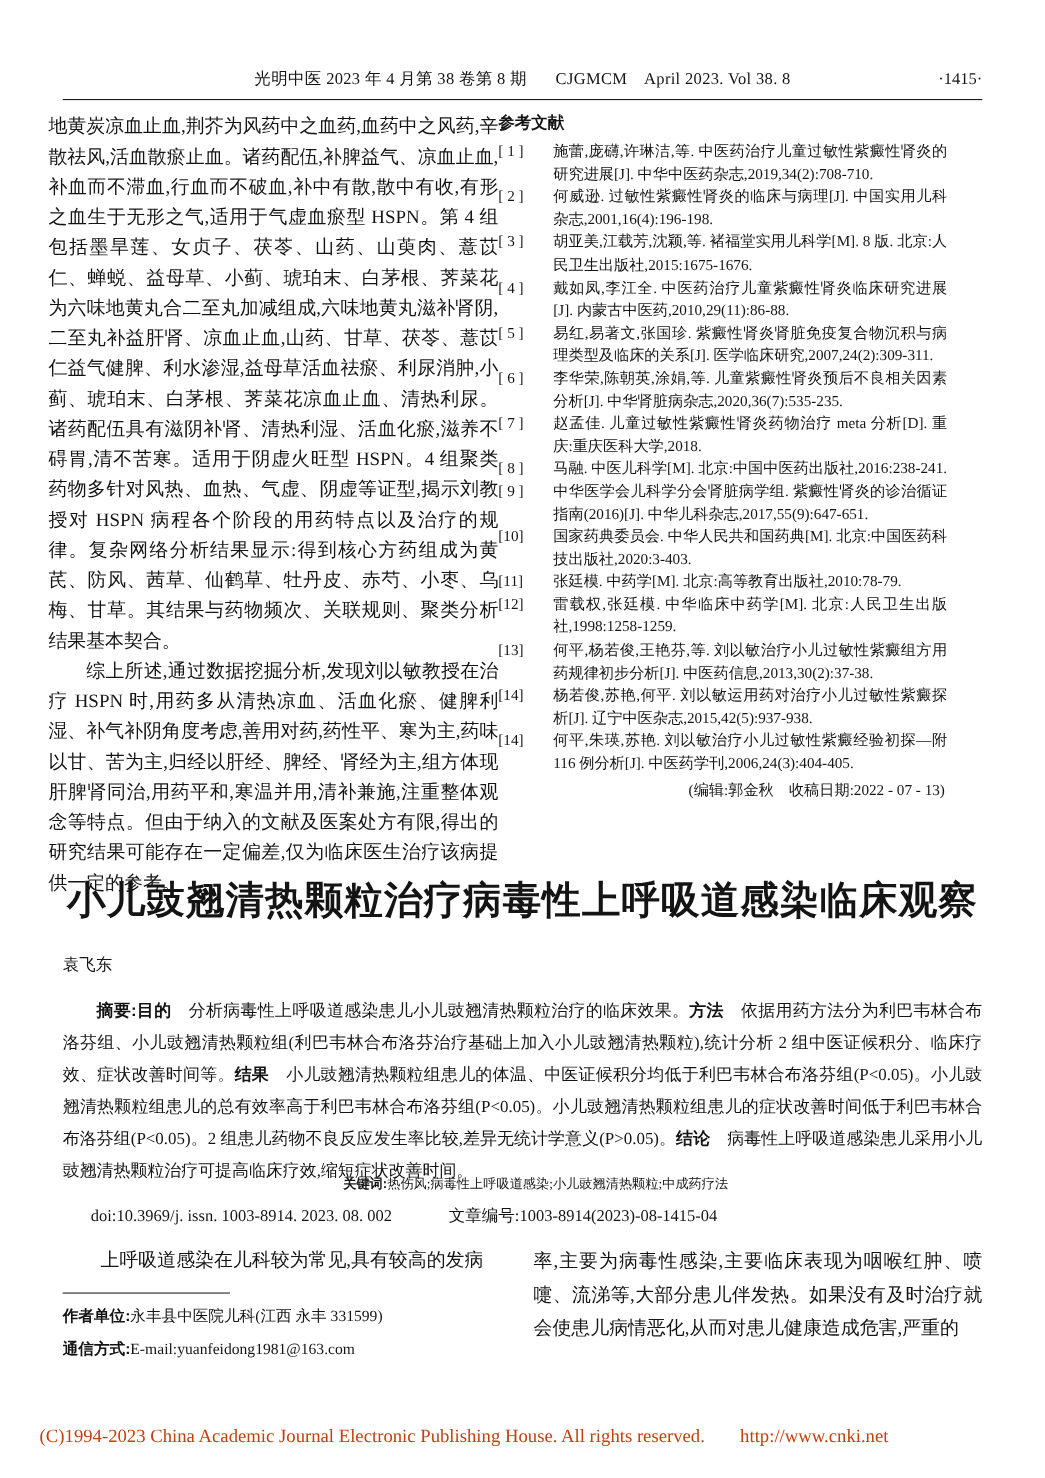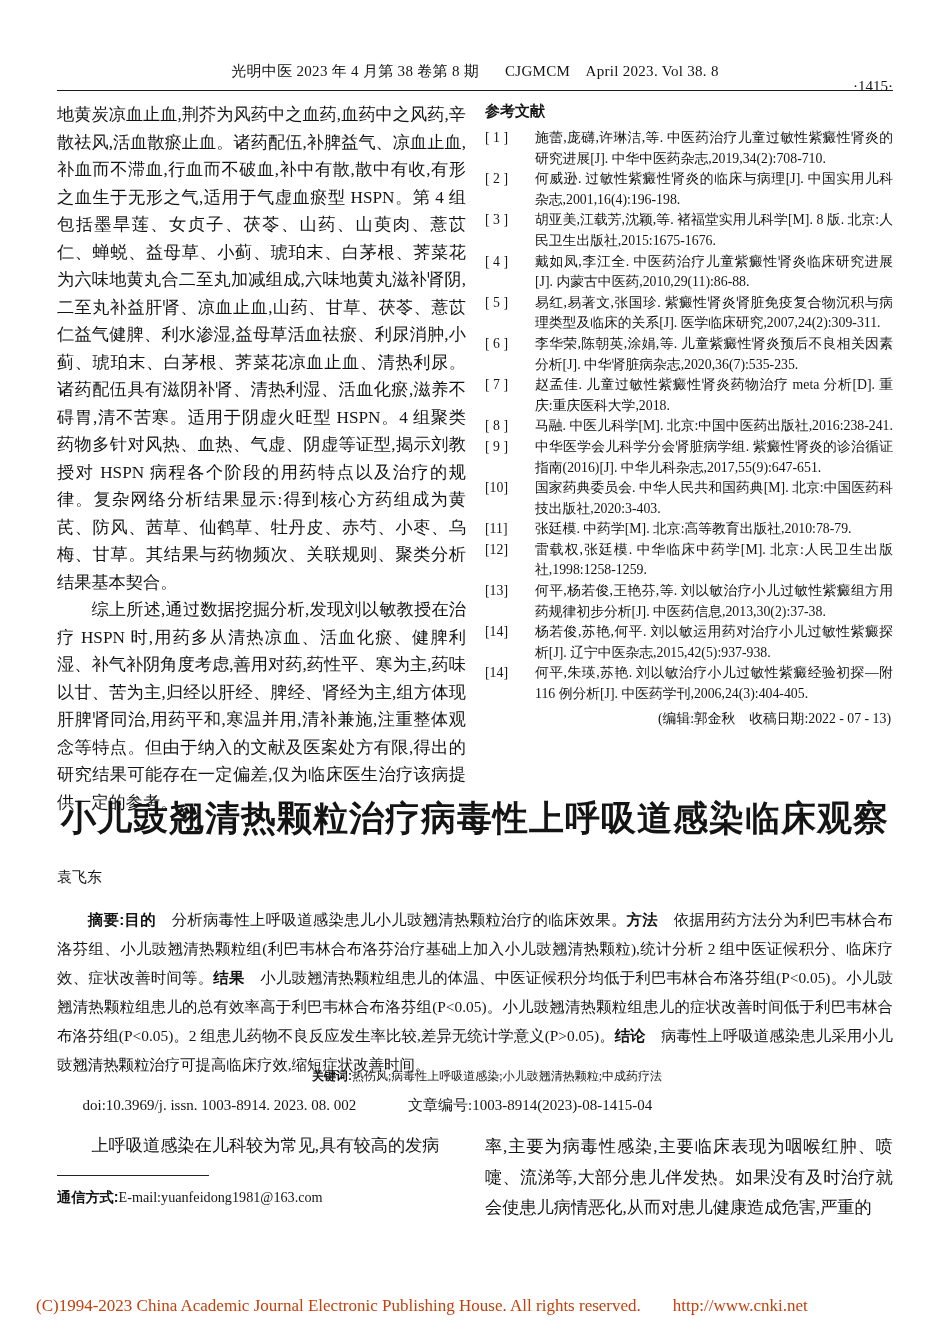--- a/index.html
+++ b/index.html
@@ -5,25 +5,25 @@
   html,body { margin:0; padding:0; background:#ffffff; }
   .page {
     position:relative; width:950px; height:1344px; background:#ffffff;
     color:#141414; font-family:"Liberation Serif","DejaVu Serif",serif;
     overflow:hidden;
   }
   
   .header { position:absolute; top:62px; left:57px; width:836px; height:22px; font-size:15px; }
   .header-center { position:absolute; left:0; right:0; top:0; text-align:center; letter-spacing:0.3px; white-space:nowrap; }
   .header-sep { display:inline-block; width:26px; }
-  .header-page { position:absolute; right:0; top:16px; }
+  .header-page { position:absolute; right:0; top:2px; }
   .header-rule { position:absolute; top:90px; left:57px; width:836px; border-top:1.6px solid #1a1a1a; }
 
   
-  .top-columns { position:absolute; top:101px; left:57px; width:836px; display:flex; gap:19px; }
+  .top-columns { position:absolute; top:101px; left:44px; width:836px; display:flex; }
   .colL { width:409px; }
   .colR { width:408px; }
   .body-para { font-size:17.2px; line-height:27.5px; text-align:justify; margin:0; }
   .indent { text-indent:2em; }
 
   .ref-heading { font-size:15px; font-weight:bold; font-family:"Liberation Sans","DejaVu Sans",sans-serif; margin:1px 0 7px 0; }
   .ref-item { display:flex; font-size:13.8px; line-height:20.6px; text-align:justify; }
   .ref-label { flex:0 0 34px; white-space:nowrap; }
   .ref-text { flex:1; margin-left:16px; }
   .ref-editor { font-size:13.8px; text-align:right; margin-top:5px; padding-right:2px; }
@@ -149,20 +149,23 @@
   <div class="doi-line">
     <span>doi:10.3969/j. issn. 1003-8914. 2023. 08. 002</span>
     <span class="doi-number">文章编号:1003-8914(2023)-08-1415-04</span>
   </div>
 
   <div class="bottom-columns">
     <div class="colL">
       <p class="intro-para-left">上呼吸道感染在儿科较为常见,具有较高的发病</p>
       <div class="footnote-rule"></div>
       <div class="footnote-line">
+        <span class="seg-bold">作者单位:</span><span>永丰县中医院儿科(江西 永丰 331599)</span>
+      </div>
+      <div class="footnote-line">
         <span class="seg-bold">通信方式:</span><span>E-mail:yuanfeidong1981@163.com</span>
       </div>
     </div>
     <div class="colR">
       <p class="intro-para-right">率,主要为病毒性感染,主要临床表现为咽喉红肿、喷嚏、流涕等,大部分患儿伴发热。如果没有及时治疗就会使患儿病情恶化,从而对患儿健康造成危害,严重的</p>
     </div>
   </div>
 
   <div class="footer">
     <span>(C)1994-2023 China Academic Journal Electronic Publishing House. All rights reserved.</span><span class="footer-url">http://www.cnki.net</span>

